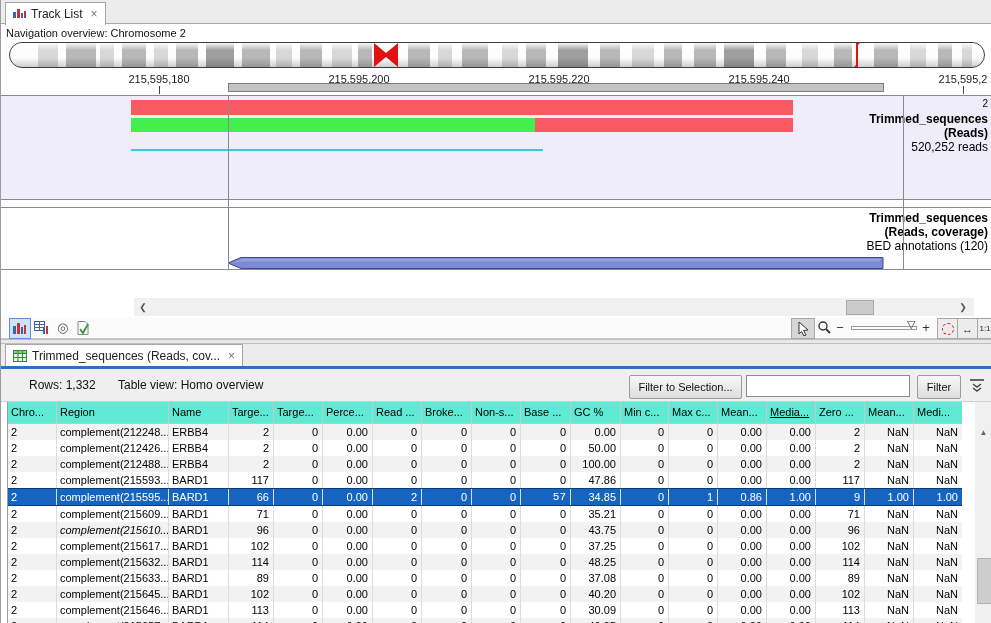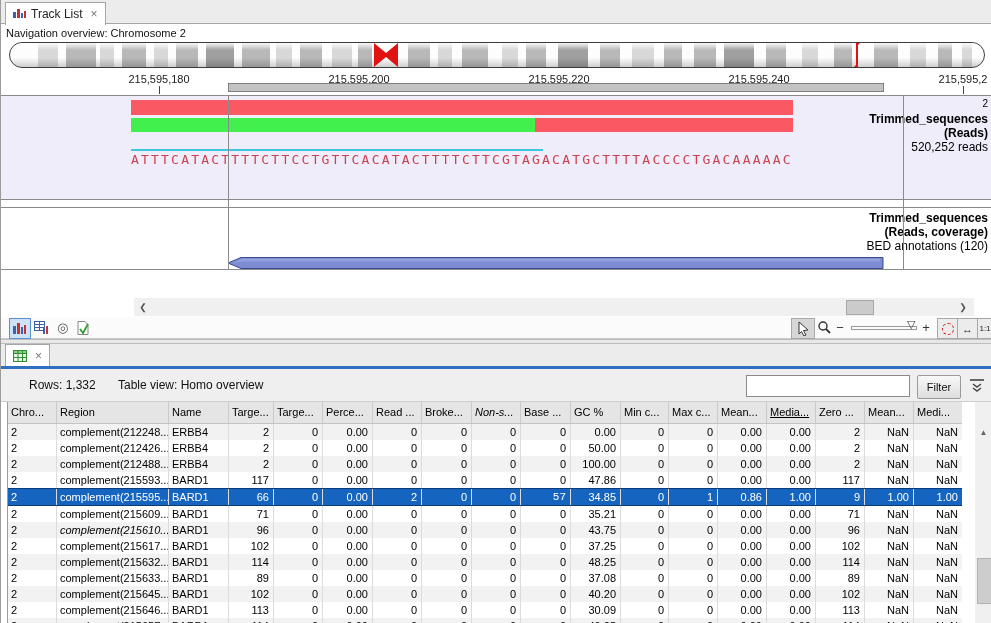--- a/index.html
+++ b/index.html
@@ -70,21 +70,21 @@
   .fb-text{position:absolute;top:9px;font-size:12px;color:#111;}
   .btn{position:absolute;top:6px;height:22px;background:linear-gradient(#f8f8f8,#dedede);
        border:1px solid #9a9a9a;border-radius:2px;font-size:11px;color:#111;
        display:flex;align-items:center;justify-content:center;}
   .filter-input{position:absolute;left:745px;top:6px;width:164px;height:22px;border:1px solid #8a8a8a;
        background:#fff;font-size:11px;padding:0 4px;box-sizing:border-box;}
 
   
   .tablewrap{left:6px;top:402px;width:955px;height:221px;overflow:hidden;background:#fff;border-left:1px solid #9b9b9b;}
   .trow{display:flex;height:16px;}
-  .trow.head{height:21px;background:#e5e5e5;border-bottom:1px solid #c4c4c4;}
+  .trow.head{height:21px;background:#5eead4;border-bottom:1px solid #c4c4c4;}
   .trow.even{background:#f2f2f2;}
   .trow.selected{background:#1565c0;color:#fff;border-top:1px solid #0a3a78;border-bottom:1px solid #0a3a78;height:16px;}
   .tcell{flex:none;overflow:hidden;white-space:nowrap;font-size:11px;line-height:16px;
          border-right:1px solid #dcdcdc;padding:0 4px 0 3px;box-sizing:border-box;}
   .trow.head .tcell{font-size:11px;line-height:20px;border-right:1px solid #c9c9c9;color:#000;}
   .tcell.num{text-align:right;}
   .vscroll{left:974px;top:402px;width:17px;height:221px;background:#f0f0f0;}
   .vs-arrow{position:absolute;left:0;top:22px;width:17px;height:16px;background:#f0f0f0;
             font-size:8px;color:#666;display:flex;align-items:center;justify-content:center;}
   .vs-thumb{position:absolute;left:2px;top:156px;width:13px;height:44px;background:#cdcdcd;border:1px solid #b2b2b2;}
@@ -164,21 +164,20 @@
     <div class="track-label" style="top:2px;font-size:10px;">2</div>
     <div class="track-label bold" style="top:16px;font-size:12px;">Trimmed_sequences</div>
     <div class="track-label bold" style="top:30px;font-size:12px;">(Reads)</div>
     <div class="track-label" style="top:44px;font-size:12px;">520,252 reads</div>
 
     <div class="bar" style="left:130px;top:4px;width:662px;height:15px;background:#fa5862;"></div>
     <div class="bar" style="left:130px;top:22px;width:404px;height:14px;background:#42f04d;"></div>
     <div class="bar" style="left:534px;top:22px;width:258px;height:14px;background:#fa5862;"></div>
 
     <div class="seq-underline" style="left:130px;top:53px;width:412px;"></div>
-    <div class="seq" style="left:130px;top:56px;color:#cc4150;">ATTTCATACTTTTCTTCCTGTTCACATACTTTTCTTCGTAGACATGCTTTTACCCCTGACAAAAAC</div>
   </div>
 
   <div class="abs cov-track">
     <div class="track-label bold" style="top:3px;font-size:12px;">Trimmed_sequences</div>
     <div class="track-label bold" style="top:17px;font-size:12px;">(Reads, coverage)</div>
     <div class="track-label" style="top:31px;font-size:12px;">BED annotations (120)</div>
     <svg class="abs" style="left:227px;top:49px;" width="656" height="12" viewBox="0 0 656 12">
       <polygon points="0,6 13,0.5 655,0.5 655,11.5 13,11.5" fill="#7d8cd2" stroke="#39498f" stroke-width="1"></polygon>
       <polygon points="4,6 14,1.8 652,1.8 652,4.5 14,4.5" fill="#98a5e0" opacity="0.8"></polygon>
     </svg>
@@ -250,28 +249,30 @@
 
   <div class="abs tabbar2">
     <div class="tab" style="left:4px;top:0;height:22px;">
       <svg width="14" height="12" viewBox="0 0 14 12">
         <rect x="0.5" y="0.5" width="13" height="11" fill="#eaf6ea" stroke="#2f8f2f"></rect>
         <rect x="0.5" y="0.5" width="13" height="3" fill="#8fca8f" stroke="#2f8f2f"></rect>
         <line x1="5" y1="0.5" x2="5" y2="11.5" stroke="#2f8f2f"></line>
         <line x1="9.5" y1="0.5" x2="9.5" y2="11.5" stroke="#2f8f2f"></line>
         <line x1="0.5" y1="7.5" x2="13.5" y2="7.5" stroke="#2f8f2f"></line>
       </svg>
+      <span>Trimmed_sequences (Reads, cov...</span>
       <span class="close">×</span>
     </div>
   </div>
   <div class="abs blueline"></div>
 
   <div class="abs filterbar">
     <div class="fb-text" style="left:28px;">Rows: 1,332</div>
     <div class="fb-text" style="left:117px;">Table view: Homo overview</div>
+    <div class="btn" style="left:628px;width:111px;">Filter to Selection...</div>
     <input class="filter-input" type="text" value="" style="">
     <div class="btn" style="left:916px;width:42px;">Filter</div>
     <div class="abs" style="left:966px;top:8px;">
       <svg width="20" height="18" viewBox="0 0 20 18">
         <line x1="3" y1="3" x2="17" y2="3" stroke="#444" stroke-width="1.6"></line>
         <polyline points="6,7 10,10 14,7" fill="none" stroke="#444" stroke-width="1.4"></polyline>
         <polyline points="6,11 10,14 14,11" fill="none" stroke="#444" stroke-width="1.4"></polyline>
       </svg>
     </div>
   </div>
@@ -279,21 +280,21 @@
   <div class="abs tablewrap" id="datatable">
       <div class="trow head">
         <div class="tcell" style="width: 49px;">Chro...</div>
         <div class="tcell" style="width: 112px;">Region</div>
         <div class="tcell" style="width: 60px;">Name</div>
         <div class="tcell" style="width: 45px;">Targe...</div>
         <div class="tcell" style="width: 49px;">Targe...</div>
         <div class="tcell" style="width: 50px;">Perce...</div>
         <div class="tcell" style="width: 49px;">Read ...</div>
         <div class="tcell" style="width: 50px;">Broke...</div>
-        <div class="tcell" style="width: 49px; font-style: italic;">Non-s...</div>
+        <div class="tcell" style="width: 49px;">Non-s...</div>
         <div class="tcell" style="width: 50px;">Base ...</div>
         <div class="tcell" style="width: 50px;">GC %</div>
         <div class="tcell" style="width: 48px;">Min c...</div>
         <div class="tcell" style="width: 49px;">Max c...</div>
         <div class="tcell" style="width: 49px;">Mean...</div>
         <div class="tcell" style="width: 49px; text-decoration: underline;">Media...</div>
         <div class="tcell" style="width: 49px;">Zero ...</div>
         <div class="tcell" style="width: 49px;">Mean...</div>
         <div class="tcell" style="width: 49px;">Medi...</div>
       </div>

